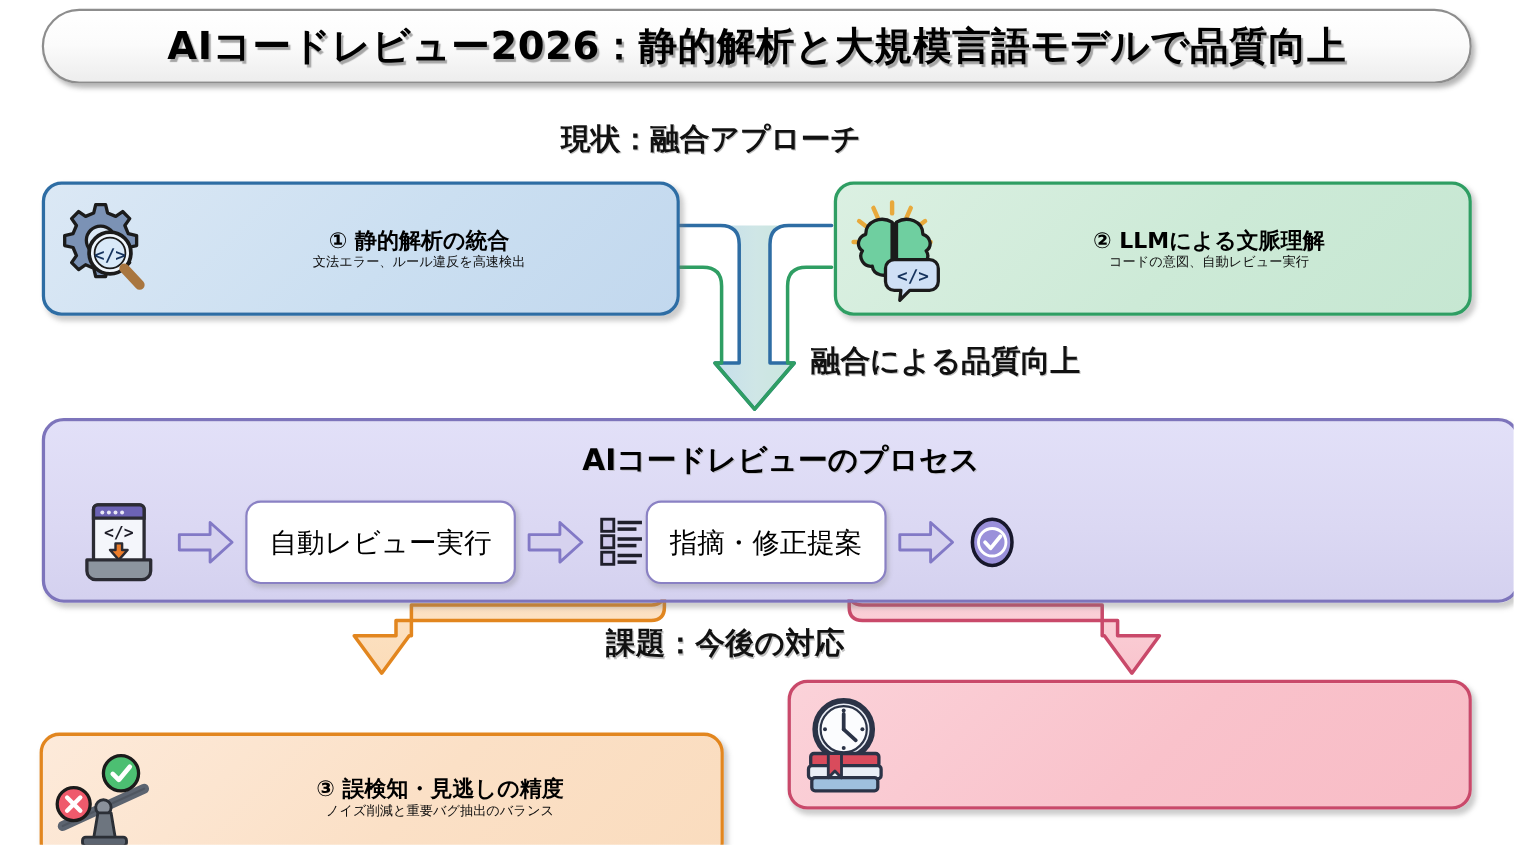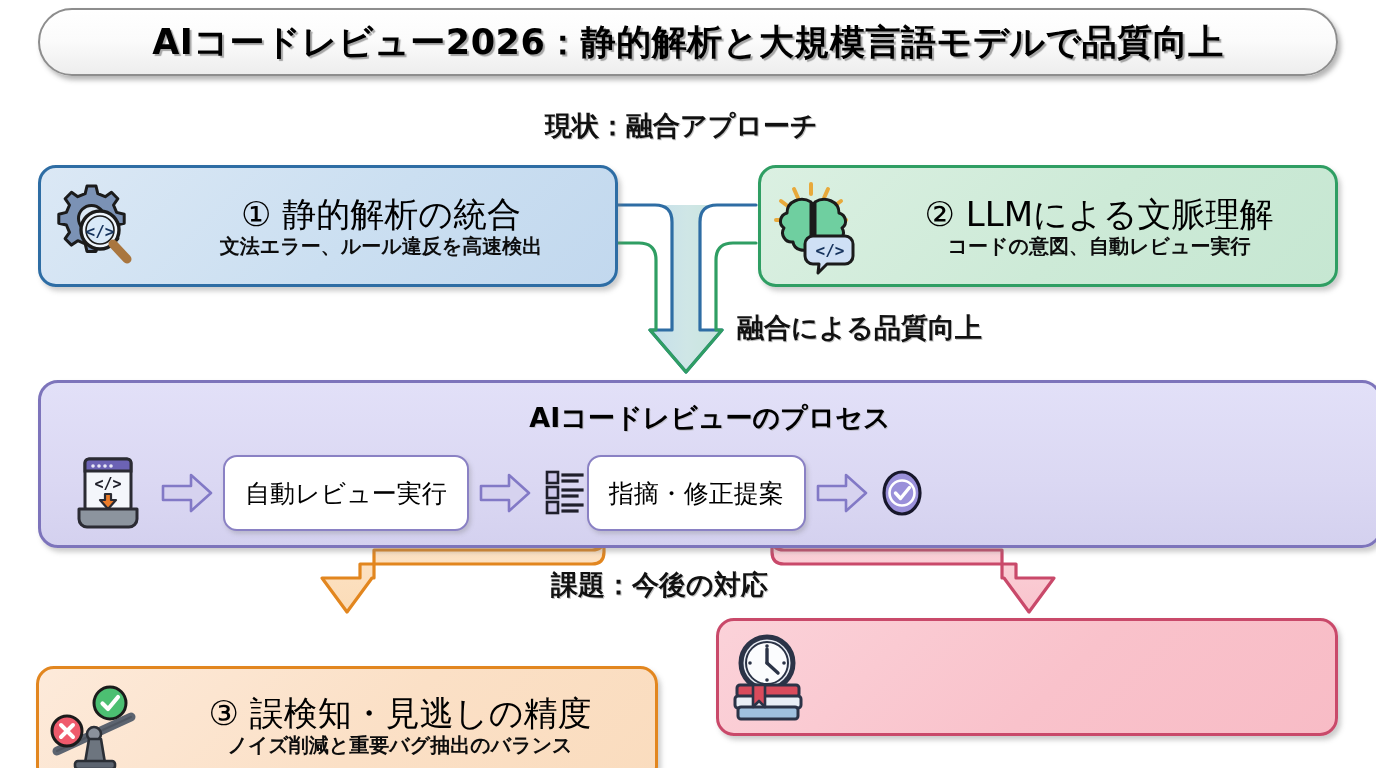--- a/index.html
+++ b/index.html
@@ -47,21 +47,21 @@
   }
   
   .section-caption {
     position: absolute;
     font-size: 27px;
     font-weight: bold;
     color: #111111;
     white-space: nowrap;
     text-shadow: 1px 1px 0 rgba(170,170,170,0.7);
   }
-  #caption-current { left: 510px; top: 108px; margin-left: 35px; }
+  #caption-current { left: 510px; top: 108px; }
   #caption-merge   { left: 737px; top: 310px; }
   #caption-issues  { left: 551px; top: 567px; }
 
   
   .card {
     position: absolute;
     box-sizing: border-box;
     border-radius: 18px;
     display: flex;
     align-items: center;
@@ -75,29 +75,29 @@
   }
   .card-body {
     flex: 1 1 auto;
     display: flex;
     flex-direction: column;
     align-items: center;
     justify-content: center;
     padding-right: 6px;
   }
   .card-head {
-    font-size: 34px;
-    font-weight: normal;
+    font-size: 20px;
+    font-weight: bold;
     white-space: nowrap;
     line-height: 1.18;
     color: #000;
   }
   .card-sub {
-    font-size: 20px;
-    font-weight: bold;
+    font-size: 12px;
+    font-weight: normal;
     white-space: nowrap;
     line-height: 1.2;
     color: #0d0d0d;
   }
 
   
   #card-static {
     left: 38px; top: 165px;
     width: 580px; height: 122px;
     background: linear-gradient(135deg, #dbe8f5 0%, #cbdff1 55%, #c2d8ee 100%);

